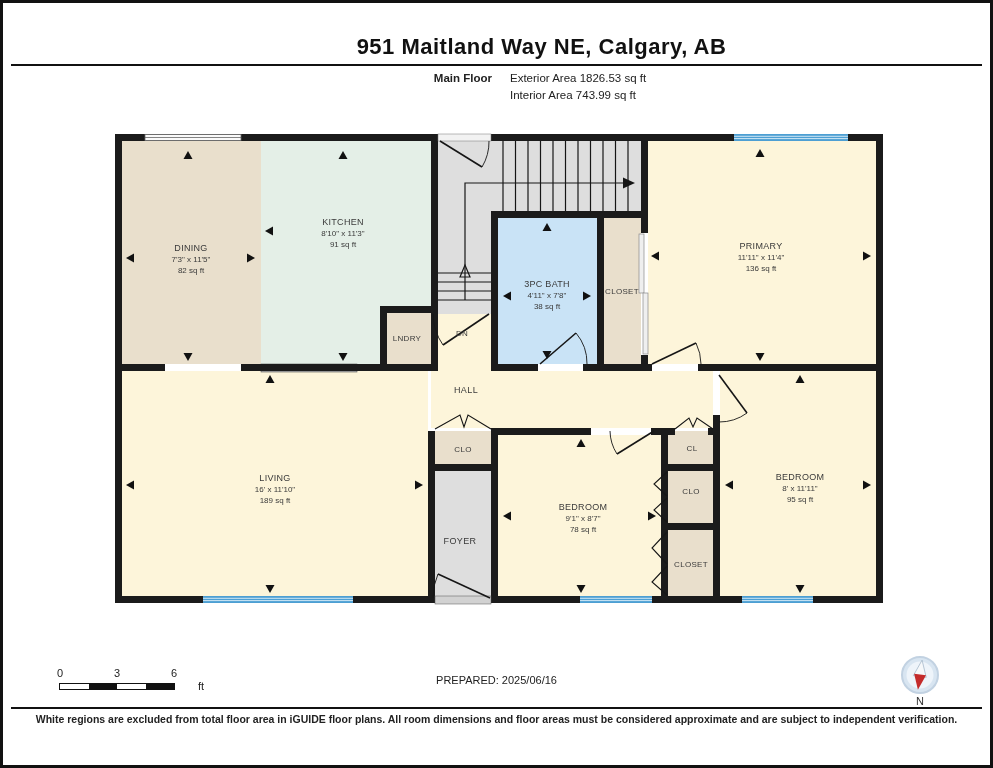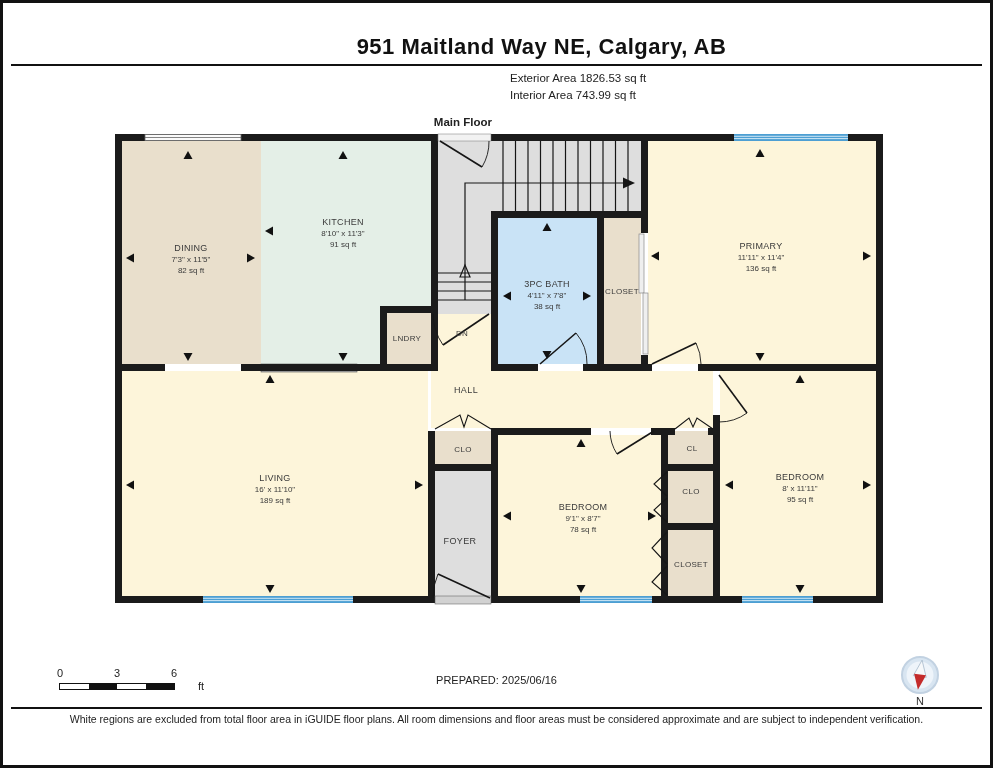--- a/index.html
+++ b/index.html
@@ -9,41 +9,41 @@
     box-sizing:border-box;border:3px solid #111;overflow:hidden;
   }
   .page-title{
     position:absolute;top:31px;left:0;width:100%;text-align:center;
     font-size:22px;font-weight:bold;letter-spacing:.5px;color:#111;padding-left:45px;
   }
   .rule{position:absolute;left:8px;right:8px;height:2px;background:#111;}
   .rule-top{top:61px;}
   .rule-bottom{top:704px;}
   .floor-meta{position:absolute;top:69px;left:0;width:100%;font-size:11.5px;color:#222;}
-  .floor-label{position:absolute;right:498px;top:0;font-weight:bold;margin-top:44px;}
+  .floor-label{position:absolute;right:498px;top:0;font-weight:bold;}
   .area-exterior{position:absolute;left:507px;top:0;}
   .area-interior{position:absolute;left:507px;top:17px;}
   svg{position:absolute;left:0;top:0;}
   svg text{font-family:"Liberation Sans", sans-serif;fill:#3a3a3a;}
   .room-name{font-size:9px;letter-spacing:.3px;}
   .room-dims{font-size:8px;}
   .small-label{font-size:8px;letter-spacing:.3px;}
   .hall-label{font-size:9px;letter-spacing:.4px;}
   
   .scalebar{position:absolute;left:55px;top:664px;width:150px;height:32px;font-size:11px;color:#222;}
   .scalebar .tick{position:absolute;top:0;width:10px;text-align:center;}
   .t0{left:-3px;} .t3{left:54px;} .t6{left:111px;}
   .bar{position:absolute;left:1px;top:16px;width:114px;height:5px;border:1px solid #111;display:flex;}
   .bar span{flex:1;}
   .seg-w{background:#fff;} .seg-b{background:#111;}
   .unit{position:absolute;left:140px;top:13px;}
   .prepared{position:absolute;top:671px;left:0;width:100%;text-align:center;font-size:11px;color:#222;}
   .compass{position:absolute;left:893px;top:652px;width:48px;height:52px;}
   .compass-n{position:absolute;top:40px;left:0;width:100%;text-align:center;font-size:11px;color:#333;}
-  .disclaimer{position:absolute;top:710px;left:0;width:100%;text-align:center;font-size:10.5px;color:#222;}
+  .disclaimer{position:absolute;top:710px;left:0;width:100%;text-align:center;font-size:10.5px;color:#222;font-weight:bold;}
 </style>
 </head>
 <body>
 
 <div class="page-title">951 Maitland Way NE, Calgary, AB</div>
 <div class="rule rule-top"></div>
 
 <div class="floor-meta">
   <span class="floor-label">Main Floor</span>
   <span class="area-exterior">Exterior Area 1826.53 sq ft</span>

